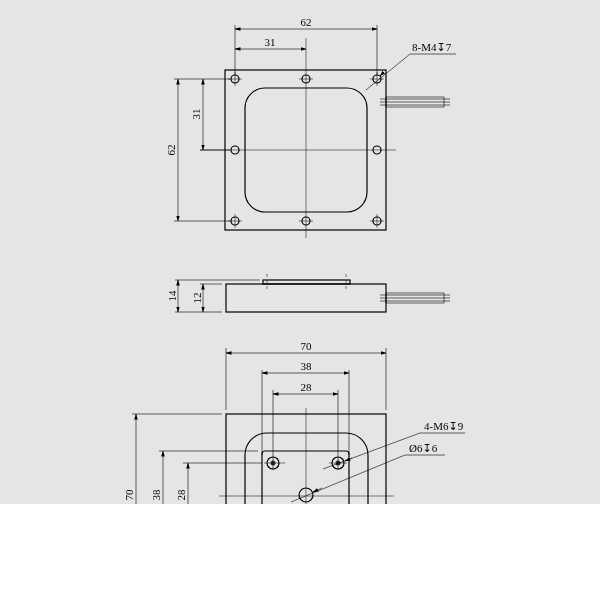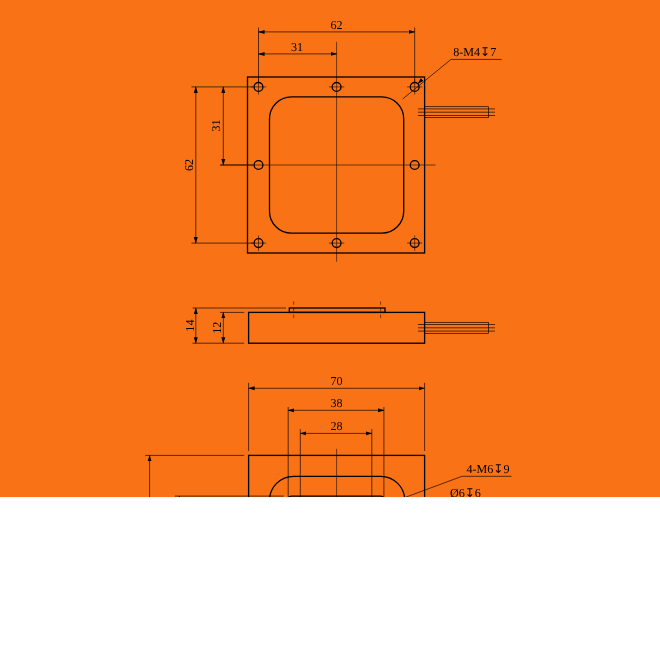--- a/index.html
+++ b/index.html
@@ -1,16 +1,16 @@
 <!DOCTYPE html>
 <html><head>
 <meta charset="utf-8">
 <style>
   html, body { margin:0; padding:0; background:#ffffff; }
-  #canvas { position:relative; width:600px; height:452px; background:#f97316; overflow:hidden; }
+  #canvas { position:relative; width:600px; height:504px; background:#e5e5e5; overflow:hidden; }
   svg { position:absolute; left:0; top:0; }
   .ln { stroke:#000; stroke-width:1.2; fill:none; }
   .thin { stroke:#000; stroke-width:0.6; fill:none; }
   .cl { stroke:#000; stroke-width:0.5; fill:none; }
   .dim-text { font-family:"Liberation Serif", serif; font-size:11px; fill:#000; }
 </style>
 </head>
 <body>
 
 <div id="canvas">

